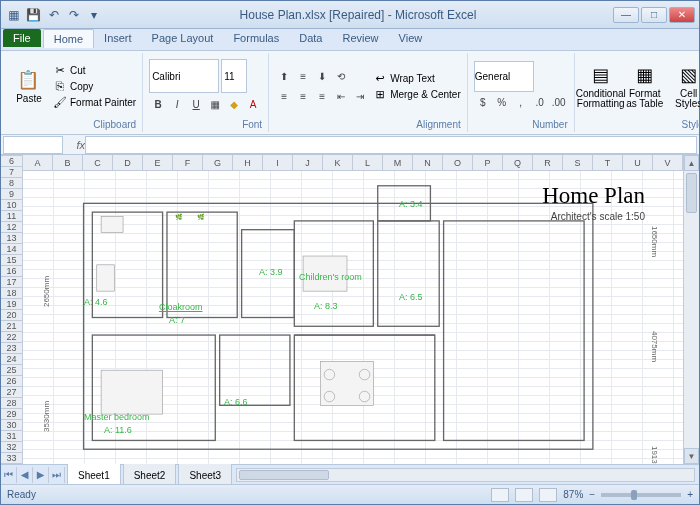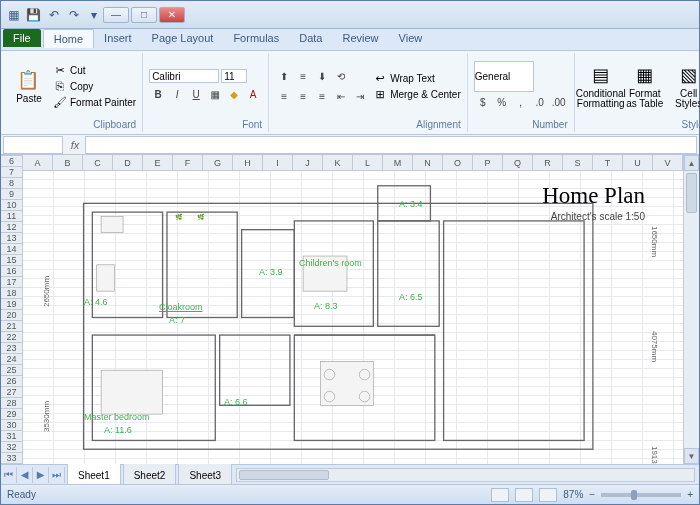--- a/index.html
+++ b/index.html
@@ -20,26 +20,26 @@
 .group{border-right:1px solid #d0dcec;padding:2px 6px;display:flex;flex-direction:column;justify-content:space-between}
 .group-label{font-size:10px;color:#5a7ca8;text-align:right;padding-top:2px}
 .group-body{display:flex;gap:4px;flex:1}
 .bigbtn{display:flex;flex-direction:column;align-items:center;justify-content:center;width:40px;gap:2px}
 .bigbtn .ico{width:24px;height:24px;display:flex;align-items:center;justify-content:center;font-size:18px}
 .bigbtn .lbl{font-size:10px;text-align:center;line-height:1}
 .smallcol{display:flex;flex-direction:column;gap:2px;justify-content:center}
 .smallrow{display:flex;align-items:center;gap:3px;font-size:10px;white-space:nowrap}
 .smallrow .ico{width:14px;height:14px;display:flex;align-items:center;justify-content:center;font-size:11px}
 .fontsel{display:flex;gap:2px}
-.fontsel input{font-size:10px;height:14px;border:1px solid #b8c8dc;padding:0 2px}
+.fontsel input{font-size:10px;height:34px;border:1px solid #b8c8dc;padding:0 2px}
 .btnrow{display:flex;gap:1px}
 .minibtn{width:18px;height:18px;border:1px solid transparent;display:flex;align-items:center;justify-content:center;font-size:10px;color:#444}
 .formula-bar{height:20px;background:#eef3fa;display:flex;align-items:center;border-bottom:1px solid #b8c8dc}
 .namebox{width:60px;height:18px;border:1px solid #b8c8dc;background:#fff;margin:0 2px;font-size:11px;padding:0 3px}
-.fx{width:20px;text-align:center;color:#666;font-style:italic}
+.fx{width:20px;text-align:right;color:#666;font-style:italic}
 .formula-input{flex:1;height:18px;border:1px solid #b8c8dc;background:#fff;margin-right:2px}
 .sheet-area{flex:1;display:flex;overflow:hidden;position:relative;background:#fff}
 .rowhdrs{width:22px;background:#e8edf4;border-right:1px solid #c0cad8;display:flex;flex-direction:column}
 .rowhdr{flex:1;border-bottom:1px solid #c0cad8;font-size:9px;color:#555;display:flex;align-items:center;justify-content:center}
 .grid-wrap{flex:1;display:flex;flex-direction:column;position:relative}
 .colhdrs{height:16px;background:#e8edf4;display:flex;border-bottom:1px solid #c0cad8}
 .colhdr{flex:1;border-right:1px solid #c0cad8;font-size:9px;color:#555;display:flex;align-items:center;justify-content:center}
 .cells{flex:1;position:relative;background:repeating-linear-gradient(to right,transparent 0,transparent 30px,#e6e9ee 30px,#e6e9ee 31px),repeating-linear-gradient(to bottom,transparent 0,transparent 8px,#e6e9ee 8px,#e6e9ee 9px);background-color:#fff}
 .floorplan{position:absolute;inset:6px 18px 6px 6px}
 .plan-title{position:absolute;right:20px;top:6px;font-family:"Times New Roman",serif;font-size:23px}
@@ -69,20 +69,21 @@
 <div class="window">
 
   <div class="titlebar">
     <div class="qat">
       <span class="qat-btn">▦</span>
       <span class="qat-btn">💾</span>
       <span class="qat-btn">↶</span>
       <span class="qat-btn">↷</span>
       <span class="qat-btn">▾</span>
     </div>
+    <div class="title">House Plan.xlsx [Repaired] - Microsoft Excel</div>
     <div class="winbtns">
       <div class="winbtn">—</div>
       <div class="winbtn">□</div>
       <div class="winbtn close">✕</div>
     </div>
   </div>
 
   <div class="ribbon-tabs">
     <div class="tab file">File</div>
     <div class="tab active">Home</div>
@@ -308,21 +309,21 @@
                 <text x="150" y="48">🌿</text>
             </g>
           </svg>
           <div class="plan-title">Home Plan</div>
           <div class="plan-sub">Architect's scale 1:50</div>
           <div id="roomlabels">
               <div class="roomlbl" style="left: 55px; top: 120px;">A: 4.6</div>
               <div class="roomlbl" style="left: 130px; top: 125px; text-decoration: underline;">Cloakroom</div>
               <div class="roomlbl" style="left: 140px; top: 138px;">A: 7</div>
               <div class="roomlbl" style="left: 230px; top: 90px;">A: 3.9</div>
-              <div class="roomlbl" style="left: 270px; top: 81px; text-align: right;">Children's room</div>
+              <div class="roomlbl" style="left: 270px; top: 95px; text-align: right;">Children's room</div>
               <div class="roomlbl" style="left: 285px; top: 124px;">A: 8.3</div>
               <div class="roomlbl" style="left: 370px; top: 115px;">A: 6.5</div>
               <div class="roomlbl" style="left: 370px; top: 22px;">A: 3.4</div>
               <div class="roomlbl" style="left: 55px; top: 235px;">Master bedroom</div>
               <div class="roomlbl" style="left: 75px; top: 248px;">A: 11.6</div>
               <div class="roomlbl" style="left: 195px; top: 220px;">A: 6.6</div>
             </div>
           <div id="dimlabels">
               <div class="dim" style="left: 2px; top: 110px; transform: rotate(-90deg);">2650mm</div>
               <div class="dim" style="left: 2px; top: 235px; transform: rotate(-90deg);">3530mm</div>

